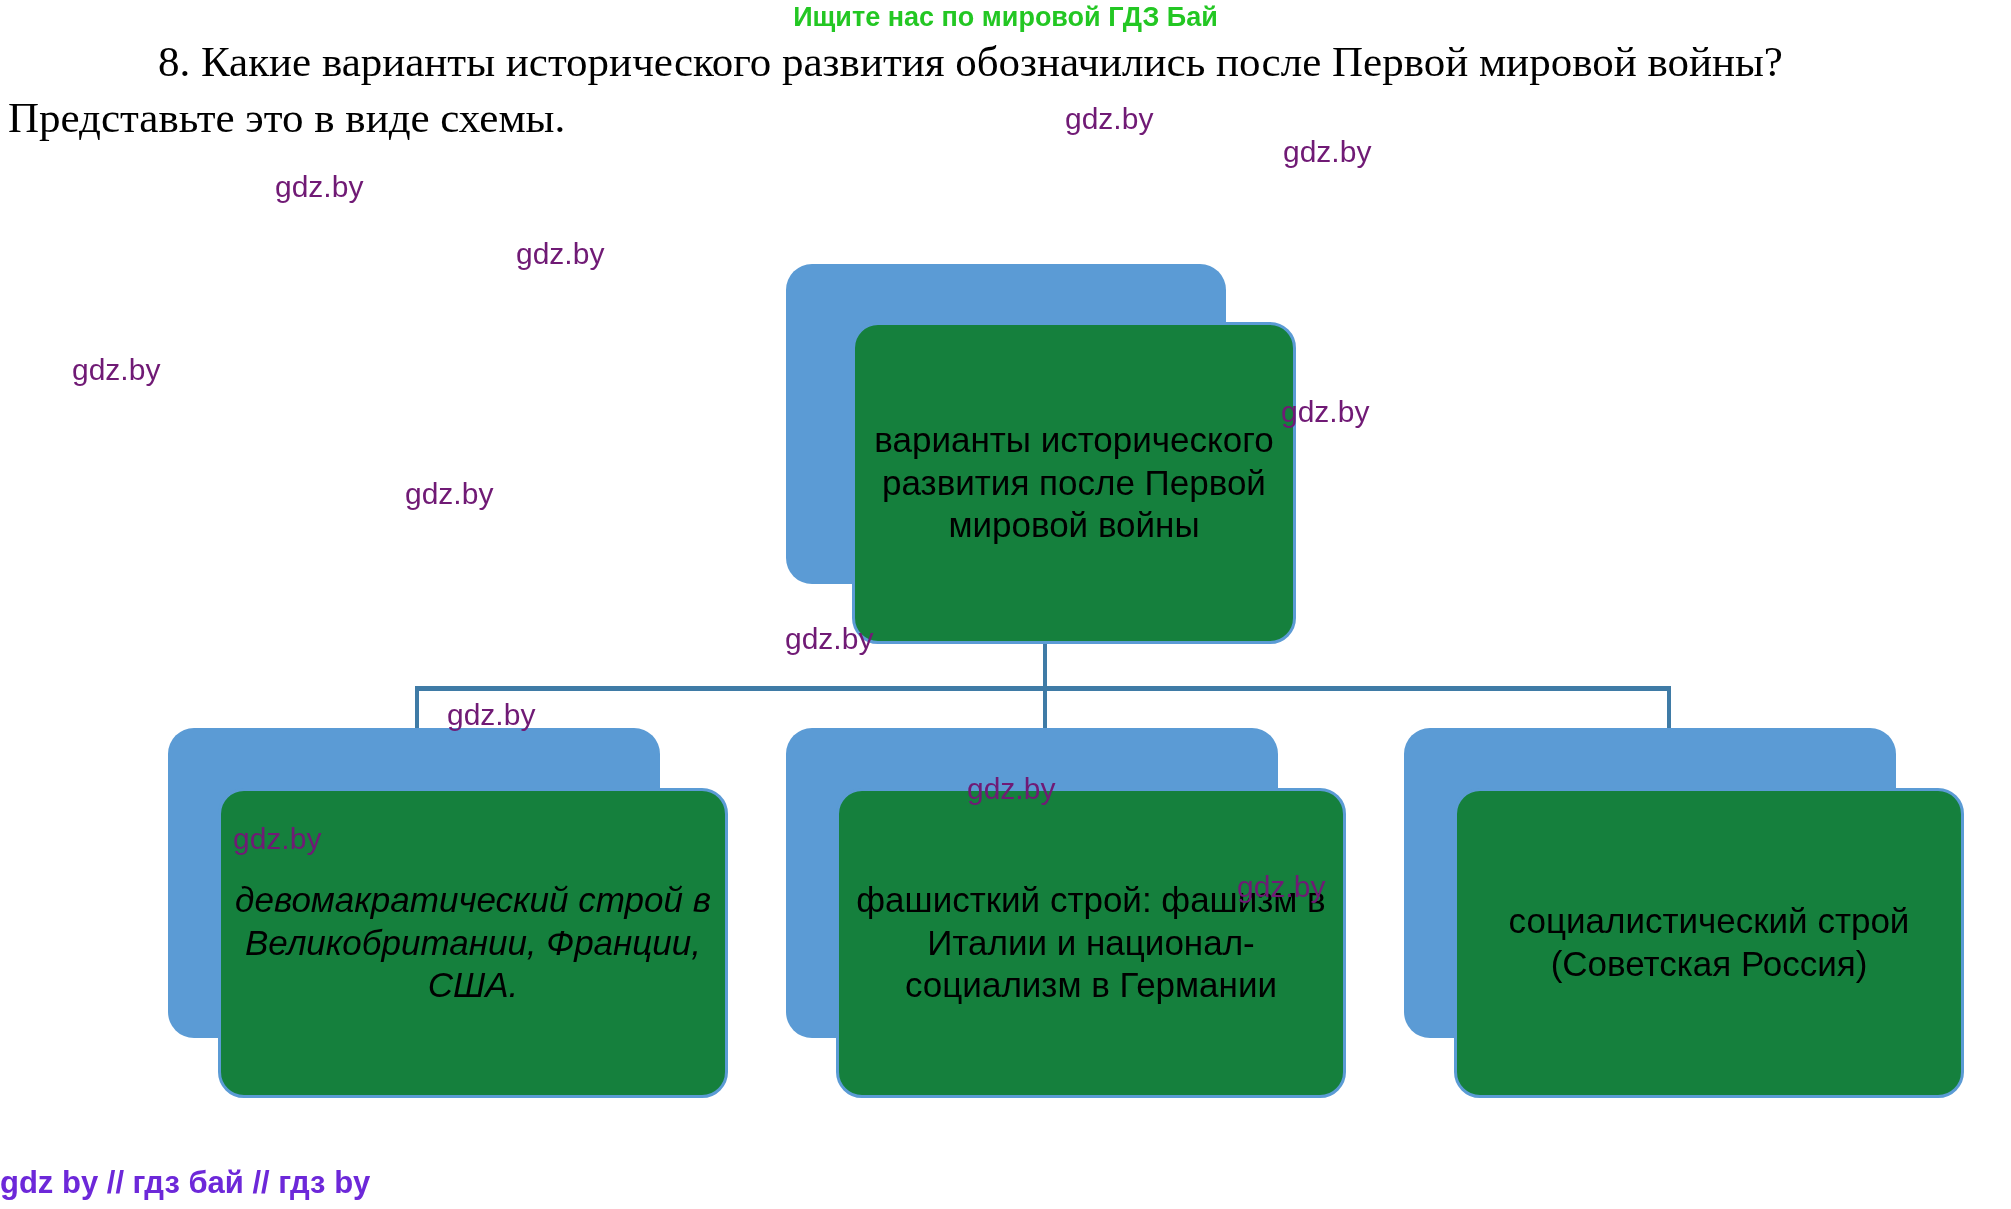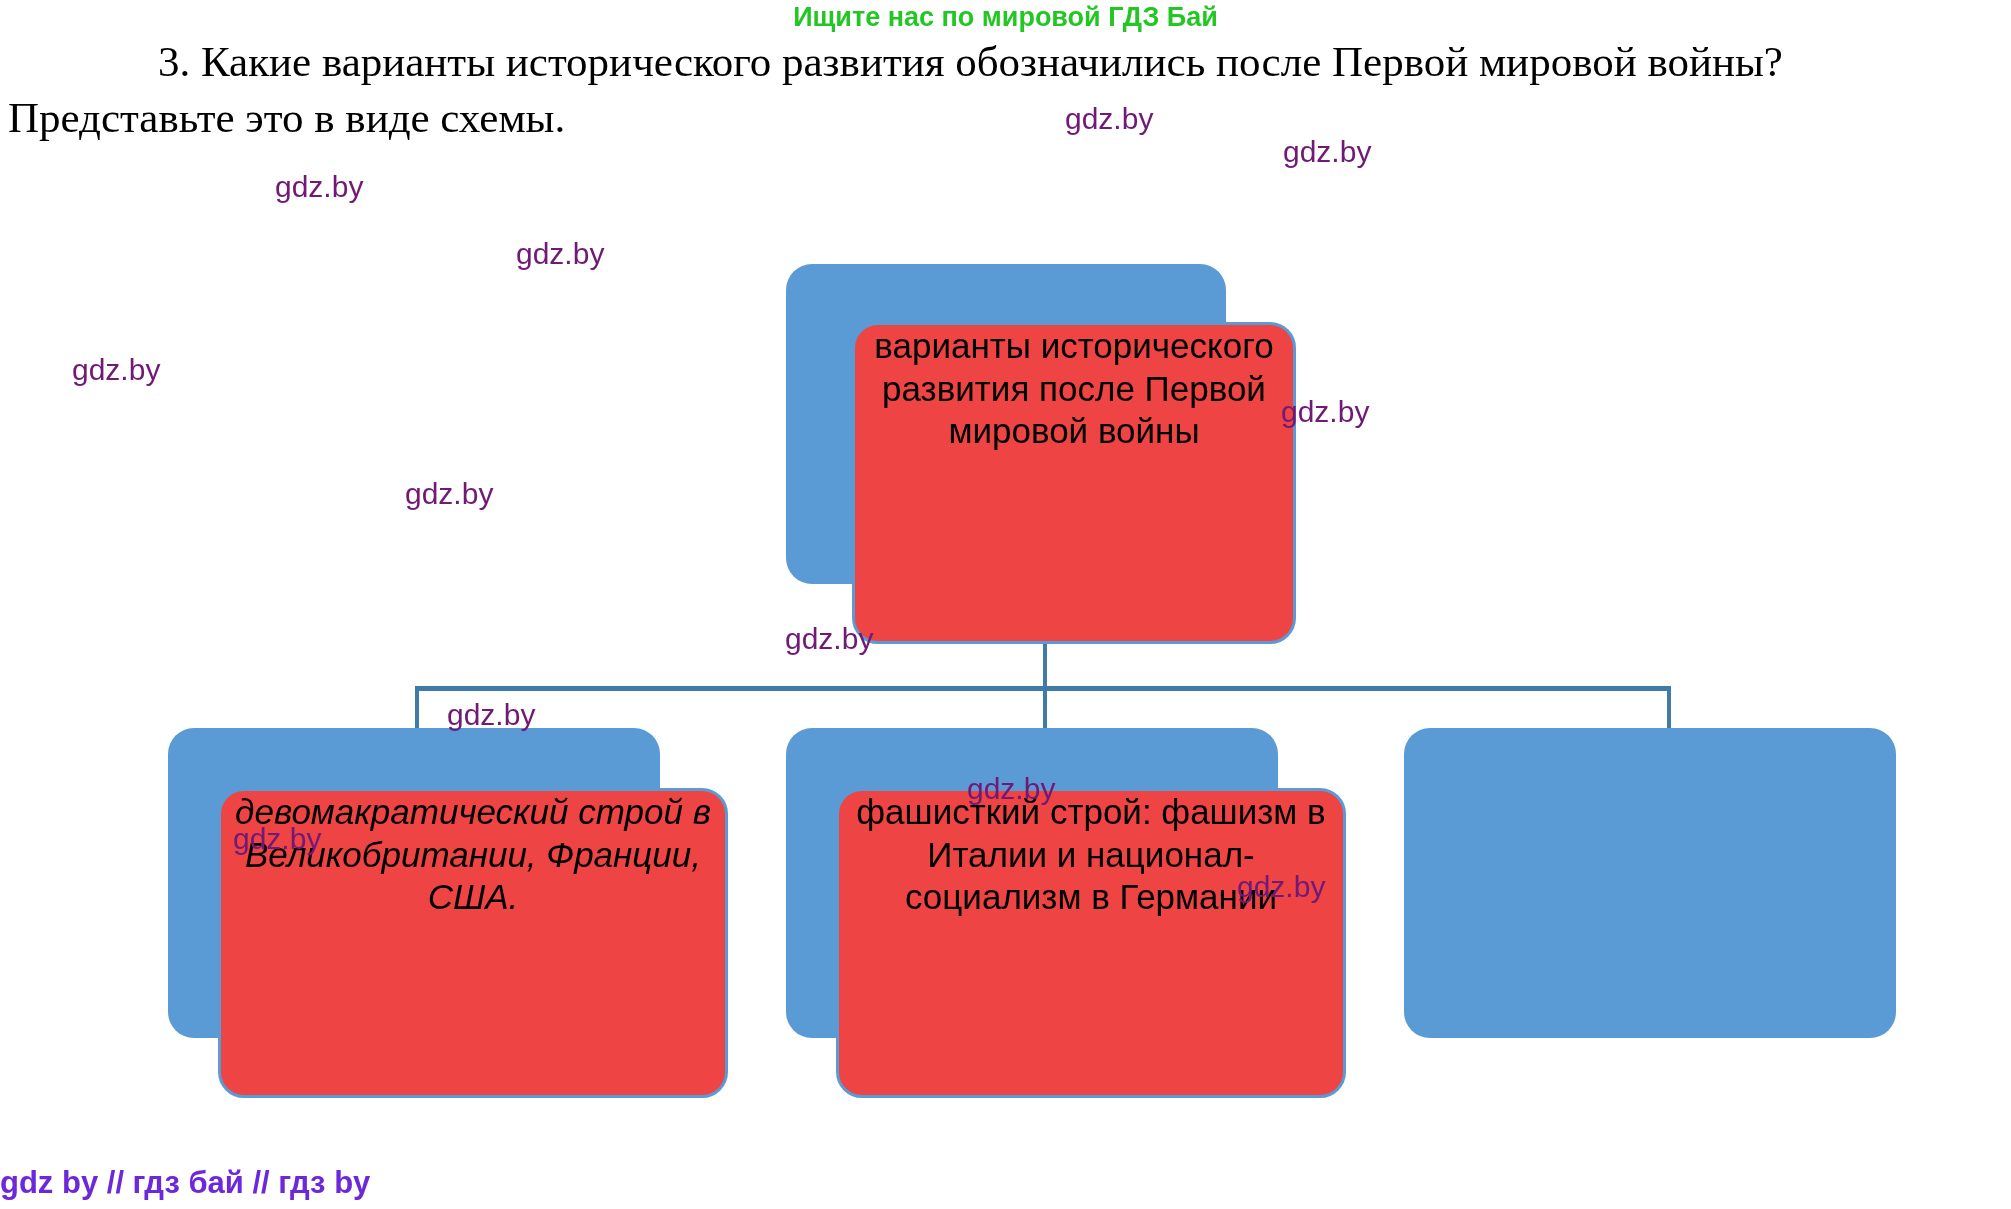--- a/index.html
+++ b/index.html
@@ -50,25 +50,26 @@
   }
   .node .shadow {
     position: absolute;
     left: 0;
     top: 0;
     background: #5b9bd5;
     border-radius: 26px;
   }
   .node .card {
     position: absolute;
-    background: #ef4444;
+    background: #15803d;
     border: 3px solid #5b9bd5;
     border-radius: 26px;
     box-sizing: border-box;
     display: flex;
+    align-items: center;
     justify-content: center;
     text-align: center;
   }
   .node .card .label {
     font-family: "Liberation Sans", sans-serif;
     font-size: 35px;
     line-height: 1.22;
     color: #000000;
     padding: 0 14px;
   }
@@ -125,21 +126,21 @@
     font-size: 31px;
     font-weight: 700;
     white-space: nowrap;
   }
 </style>
 </head>
 <body>
 
 <div class="banner">Ищите нас по мировой ГДЗ Бай</div>
 
-<div class="question">3. Какие варианты исторического развития обозначились после Первой мировой войны? Представьте это в виде схемы.</div>
+<div class="question">8. Какие варианты исторического развития обозначились после Первой мировой войны? Представьте это в виде схемы.</div>
 
 <div class="conn" id="conn-stem"></div>
 <div class="conn" id="conn-bar"></div>
 <div class="conn" id="conn-drop-l"></div>
 <div class="conn" id="conn-drop-c"></div>
 <div class="conn" id="conn-drop-r"></div>
 
 <div class="node" id="node-root">
   <div class="shadow"></div>
   <div class="card">
@@ -156,20 +157,23 @@
 
 <div class="node" id="node-mid">
   <div class="shadow"></div>
   <div class="card">
     <div class="label">фашисткий строй: фашизм в Италии и национал-социализм в Германии</div>
   </div>
 </div>
 
 <div class="node" id="node-right">
   <div class="shadow"></div>
+  <div class="card">
+    <div class="label">социалистический строй (Советская Россия)</div>
+  </div>
 </div>
 
 <div id="watermark-layer">
     <div class="wm" style="left: 275px; top: 170px;">gdz.by</div>
     <div class="wm" style="left: 1065px; top: 102px;">gdz.by</div>
     <div class="wm" style="left: 1283px; top: 135px;">gdz.by</div>
     <div class="wm" style="left: 516px; top: 237px;">gdz.by</div>
     <div class="wm" style="left: 72px; top: 353px;">gdz.by</div>
     <div class="wm" style="left: 1281px; top: 395px;">gdz.by</div>
     <div class="wm" style="left: 405px; top: 477px;">gdz.by</div>

